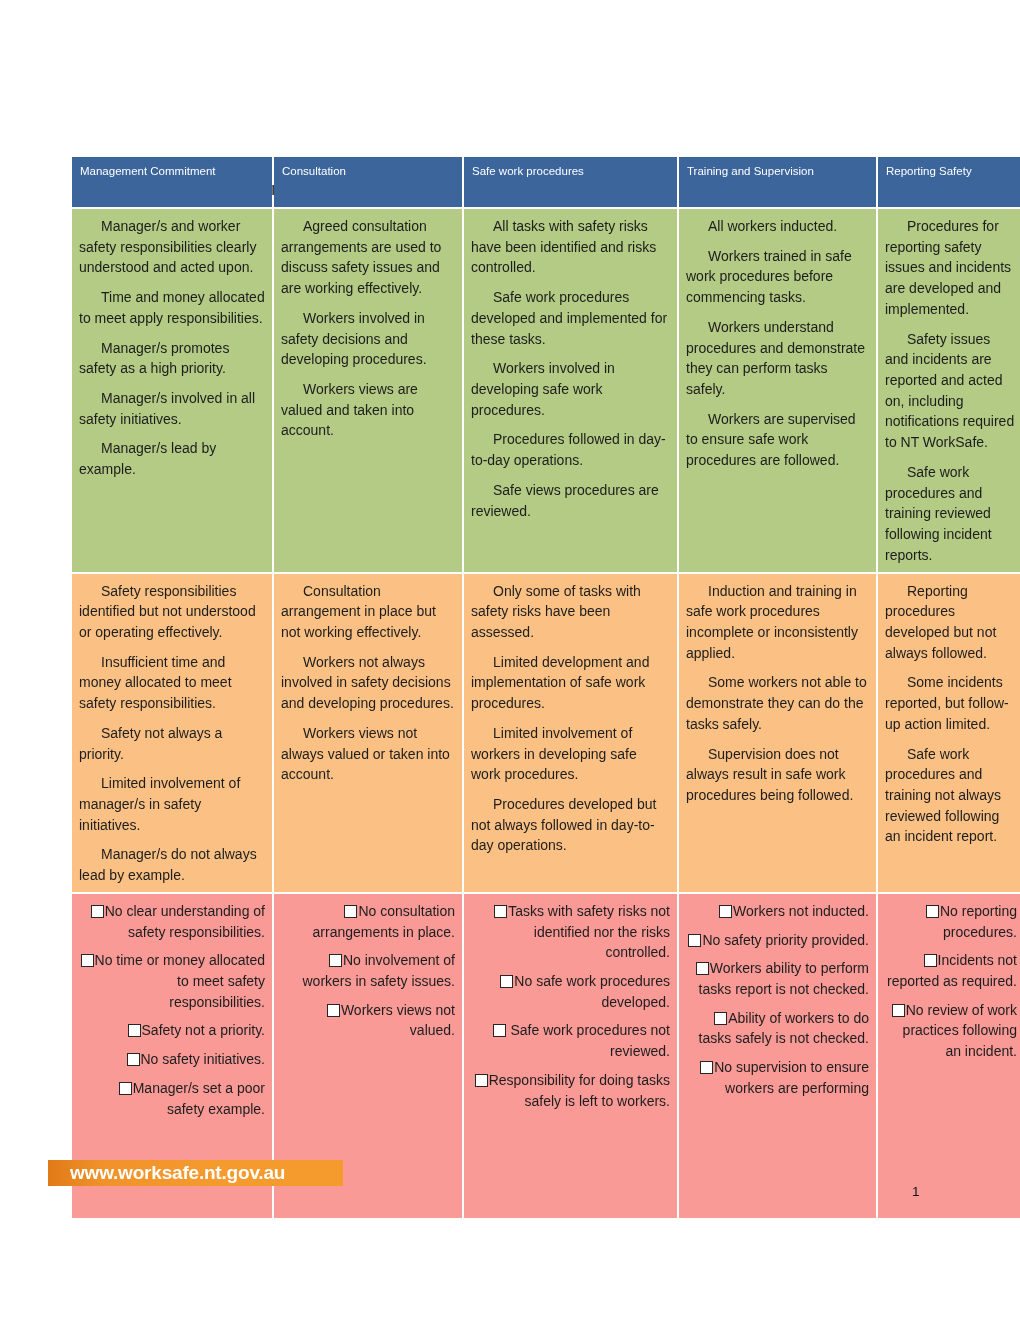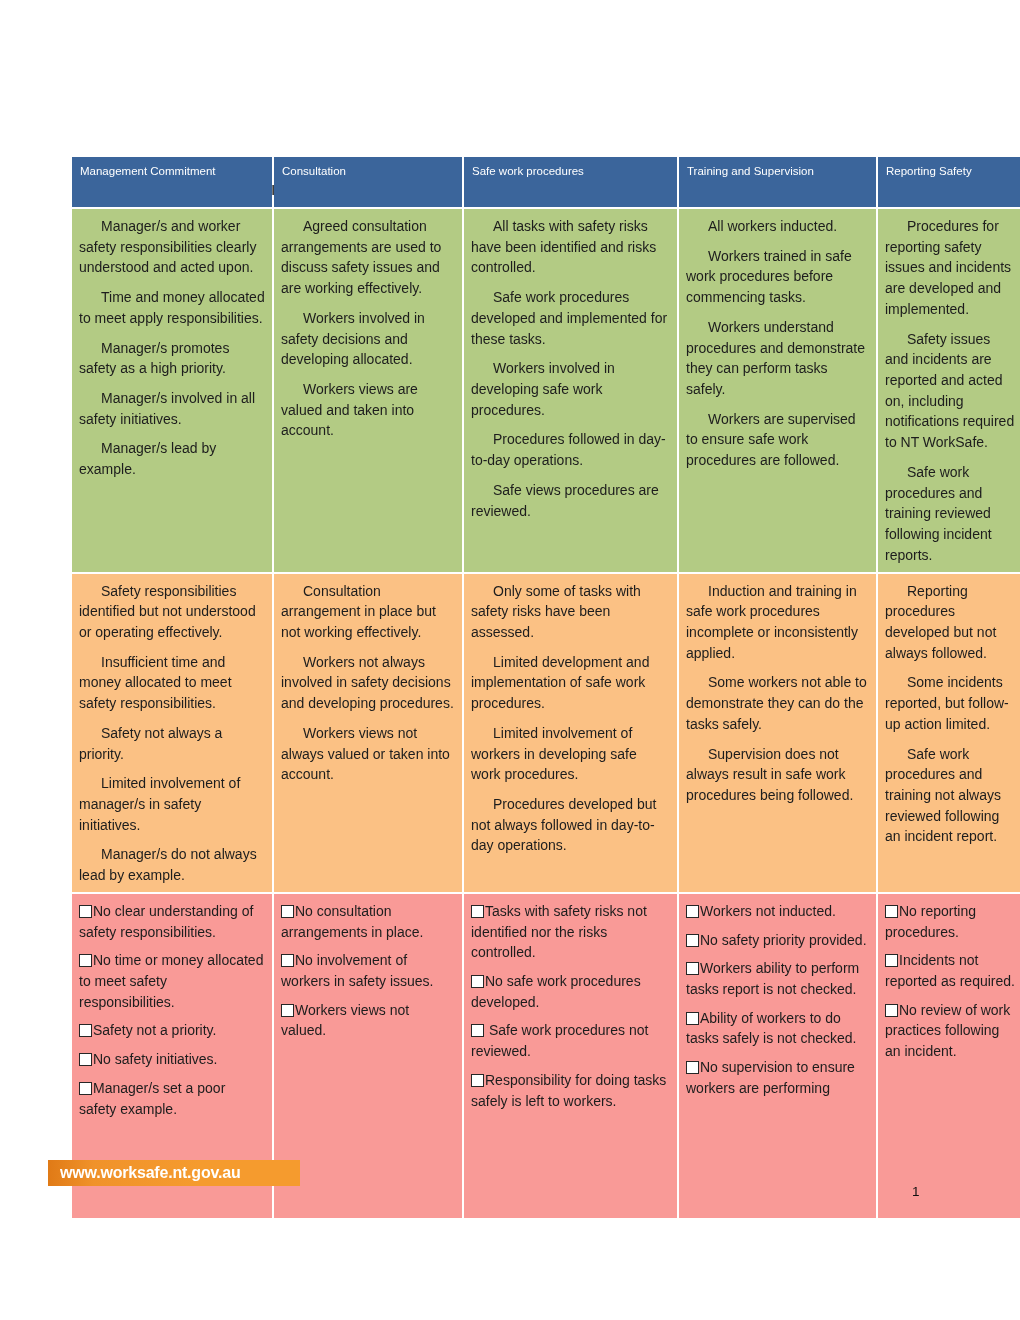--- a/index.html
+++ b/index.html
@@ -71,21 +71,21 @@
   .cell {
     box-sizing: border-box;
     padding: 7px 7px 6px 7px !important;
     font-size: 14px;
     line-height: 1.48;
     color: #1d1d1d;
   }
 
   .row-green .cell { background: #b3cb84; height: 330px; }
   .row-amber .cell { background: #fbc184; height: 294px; }
-  .row-pink  .cell { background: #f99a97; height: 324px; }
+  .row-pink  .cell { background: #f99a97; height: 324px; text-align: right; }
 
   .item {
     margin: 0 0 0 0;
     text-indent: 22px;
     padding-bottom: 9px;
   }
   .item:last-child { padding-bottom: 0; }
 
   .item.cb {
     text-indent: 0;
@@ -101,28 +101,28 @@
     background: #ffffff;
     vertical-align: -2px;
     margin-right: 1px;
     box-sizing: border-box;
   }
 
   .footer-bar {
     position: absolute;
     left: 48px;
     top: 1160px;
-    width: 252px;
+    width: 295px;
     height: 26px;
     background: linear-gradient(to right, #e07a16 0%, #f0922a 18%, #f59b2e 60%, #f59b2e 100%);
     color: #ffffff;
-    font-size: 16px;
+    font-size: 19px;
     font-weight: bold;
     line-height: 26px;
-    padding-left: 12px;
+    padding-left: 22px;
     box-sizing: border-box;
     letter-spacing: -0.2px;
   }
 
   .page-number {
     position: absolute;
     left: 912px;
     top: 1184px;
     font-size: 13.5px;
     color: #111111;
@@ -156,21 +156,21 @@
       <tr class="row-green">
         <td class="cell">
             <p class="item">Manager/s and worker safety responsibilities clearly understood and acted upon.</p>
             <p class="item">Time and money allocated to meet apply responsibilities.</p>
             <p class="item">Manager/s promotes safety as a high priority.</p>
             <p class="item">Manager/s involved in all safety initiatives.</p>
             <p class="item">Manager/s lead by example.</p>
           </td>
         <td class="cell">
             <p class="item">Agreed consultation arrangements are used to discuss safety issues and are working effectively.</p>
-            <p class="item">Workers involved in safety decisions and developing allocated.</p>
+            <p class="item">Workers involved in safety decisions and developing procedures.</p>
             <p class="item">Workers views are valued and taken into account.</p>
           </td>
         <td class="cell">
             <p class="item">All tasks with safety risks have been identified and risks controlled.</p>
             <p class="item">Safe work procedures developed and implemented for these tasks.</p>
             <p class="item">Workers involved in developing safe work procedures.</p>
             <p class="item">Procedures followed in day-to-day operations.</p>
             <p class="item">Safe views procedures are reviewed.</p>
           </td>
         <td class="cell">

